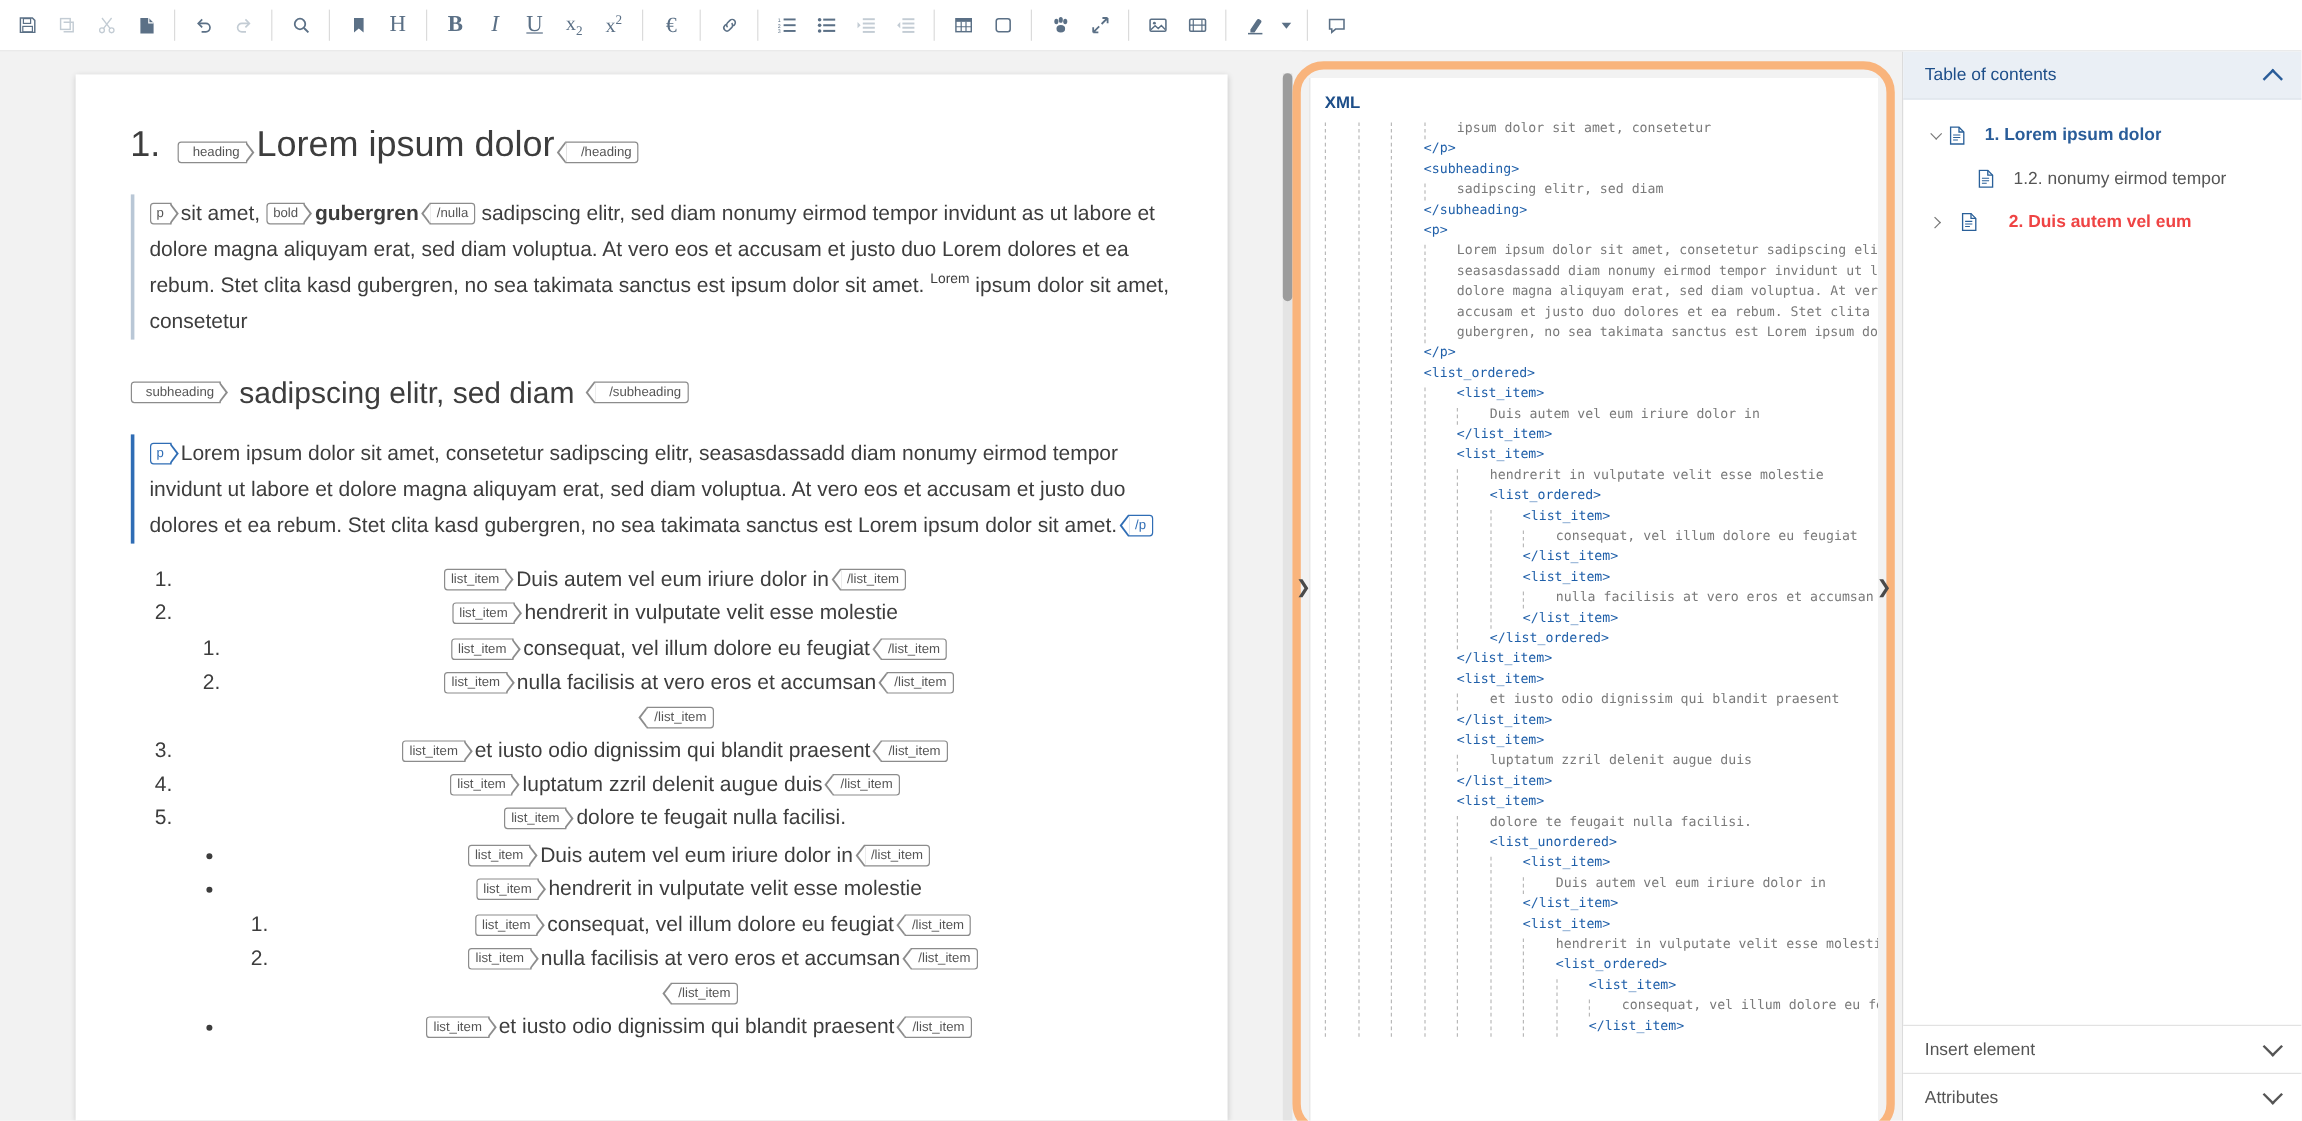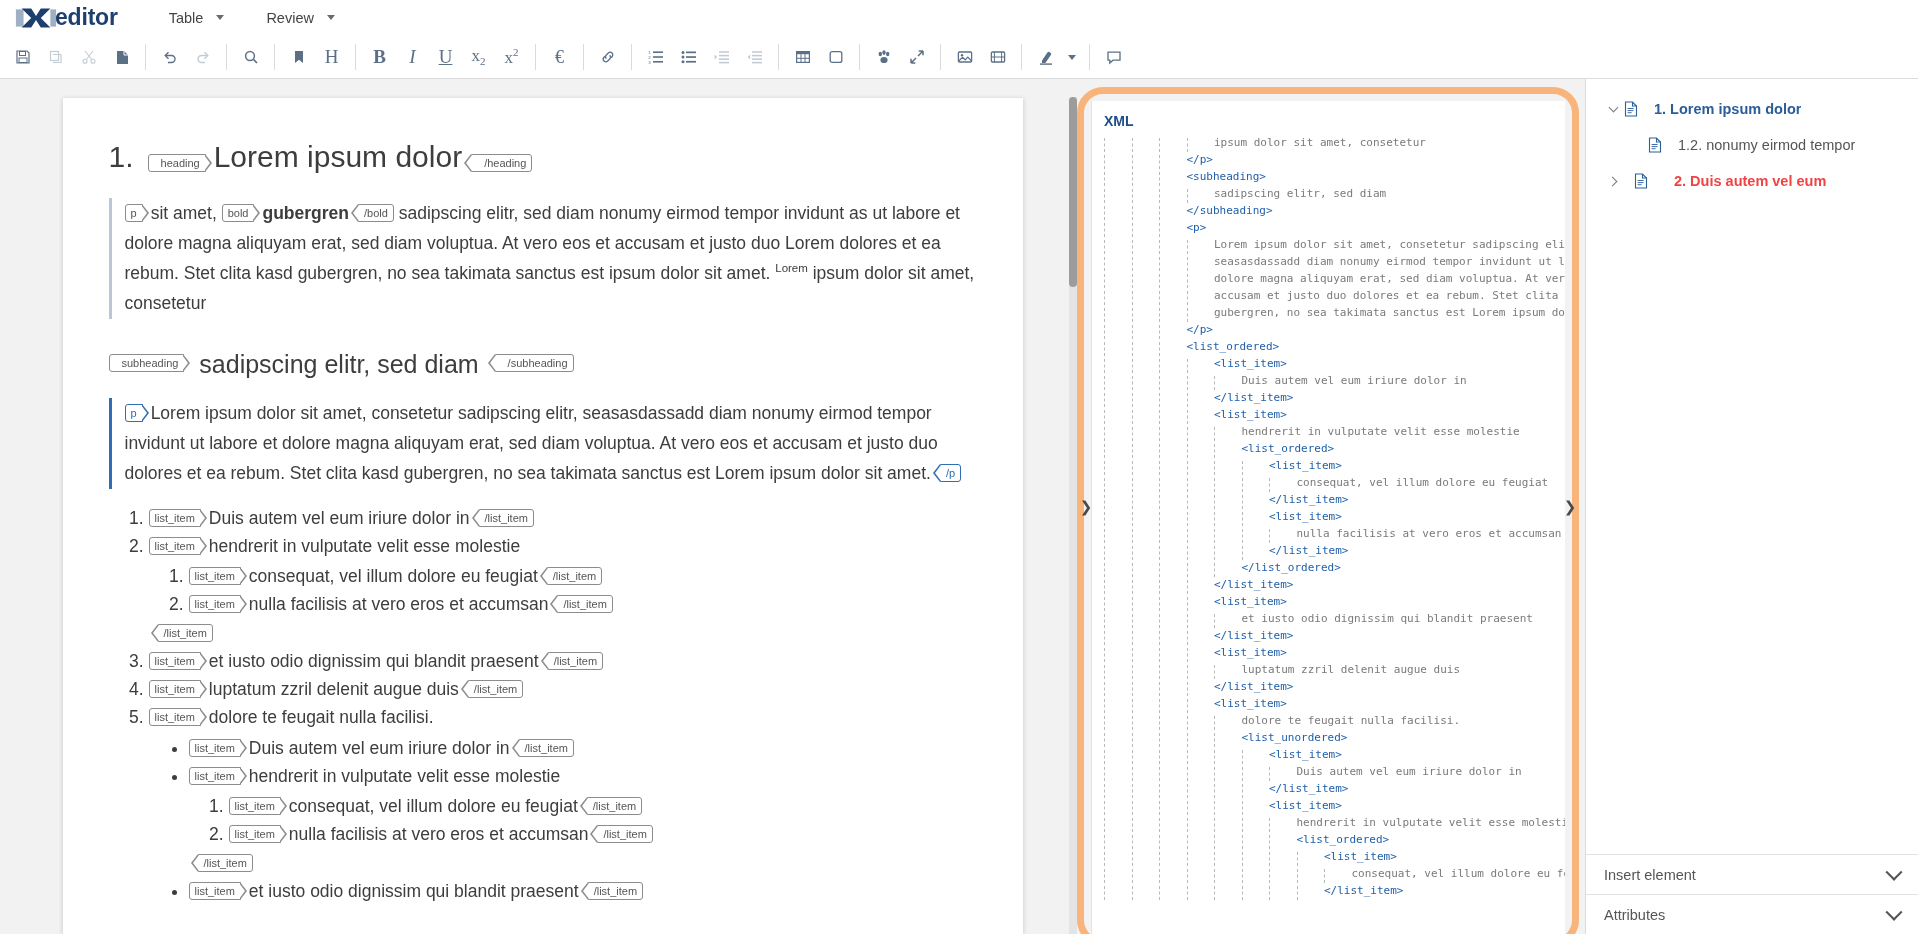--- a/index.html
+++ b/index.html
@@ -126,21 +126,21 @@
   .h2row { font-size: 25px; line-height: 1.25; color: #3d3d3d; margin: 30px 0 18px 0; }
   .h1row .tag, .h2row .tag { vertical-align: 6px; padding-left: 12px; }
 
   .para {
     border-left: 3px solid #b9c7d6; padding-left: 13px; margin: 0 0 16px 0;
     font-size: 17.5px; line-height: 1.73; color: #3d3d3d;
   }
   .para.selected { border-left-color: #2f6db5; }
   sup.small { font-size: 11.5px; vertical-align: super; }
 
-  ol.doclist, ul.doclist { margin: 4px 0 0 0; padding-left: 40px; }
+  ol.doclist, ul.doclist { margin: 4px 0 0 0; padding-left: 40px; text-align: center; }
   ol.doclist li, ul.doclist li { margin: 2px 0; line-height: 1.5; }
   ol.doclist { list-style: decimal; }
   ul.doclist { list-style: disc; }
   .closetag-line { margin-left: 0px; }
 
   
   .xml-outer { position: relative; flex: 0 0 500px; }
   .xml-highlight {
     position: absolute; left: -8px; top: 8px; right: 6px; bottom: -12px;
     border: 7px solid #f9b47c; border-radius: 26px;
@@ -201,38 +201,20 @@
   .status-item .caret { margin-left: 12px; }
   .status-right { margin-left: auto; display: flex; align-items: center; padding-right: 22px; }
   .bell { margin-right: 10px; color: #555; }
   .notif-count { font-size: 13.5px; color: #555; }
 </style>
 </head>
 <body>
 
 <div class="app">
 
-  <div class="menubar">
-    <div class="logo">
-      <svg class="logo-x" viewBox="0 0 46 26">
-        <path d="M2 4 L10 4 L10 22 L2 22 Z" fill="#9fb0c4"></path>
-        <path d="M38 4 L44 4 L44 22 L38 22 Z" fill="#9fb0c4"></path>
-        <path d="M8 3 L18 3 L23 11 L28 3 L38 3 L28 13 L38 23 L28 23 L23 15 L18 23 L8 23 L18 13 Z" fill="#1d3f6e"></path>
-      </svg>
-      <span class="logo-text">editor</span>
-    </div>
-    <div class="menu-item">
-      <span>Table</span>
-      <span class="caret"></span>
-    </div>
-    <div class="menu-item">
-      <span>Review</span>
-      <span class="caret"></span>
-    </div>
-  </div>
 
   <div class="toolbar" id="toolbar">
       <div class="tb-group">
         <div class="tb-btn">
           <svg width="16" height="16" viewBox="0 0 16 16">
             <path d="M2 2h10l2 2v10H2V2z" fill="none" stroke="currentColor" stroke-width="1.2"></path>
             <rect x="4.5" y="2.5" width="6" height="4" fill="none" stroke="currentColor" stroke-width="1"></rect>
             <rect x="4" y="9" width="8" height="4.5" fill="none" stroke="currentColor" stroke-width="1"></rect>
           </svg>
         </div>
@@ -442,21 +424,21 @@
 
         <div class="h1row">
           <span class="h1num">1.</span>
           <span class="tag open">heading</span>
           <span>Lorem ipsum dolor</span>
           <span class="tag close">/heading</span>
         </div>
 
         <div class="para">
           <span class="tag open">p</span><span>sit amet,</span>
-          <span class="tag open">bold</span><b>gubergren</b><span class="tag close">/bold</span>
+          <span class="tag open">bold</span><b>gubergren</b><span class="tag close">/nulla</span>
           <span>sadipscing elitr, sed diam nonumy eirmod tempor invidunt as ut  labore et dolore magna aliquyam erat, sed diam voluptua. At vero eos et accusam et justo duo Lorem dolores et ea rebum. Stet clita kasd gubergren, no sea takimata sanctus est  ipsum dolor sit amet.</span>
           <sup class="small">Lorem</sup>
           <span>ipsum dolor sit amet, consetetur</span>
         </div>
 
         <div class="h2row">
           <span class="tag open">subheading</span>
           <span>sadipscing elitr, sed diam</span>
           <span class="tag close">/subheading</span>
         </div>
@@ -492,20 +474,24 @@
       <div class="xml-pane">
         <div class="xml-title">XML</div>
         <div class="xml-code" id="xml-code"><div><span style="border-left:1px dashed #b9b9b9;display:inline-block;height:14px;vertical-align:-3px;">&nbsp;&nbsp;&nbsp;&nbsp;</span><span style="border-left:1px dashed #b9b9b9;display:inline-block;height:14px;vertical-align:-3px;">&nbsp;&nbsp;&nbsp;&nbsp;</span><span style="border-left:1px dashed #b9b9b9;display:inline-block;height:14px;vertical-align:-3px;">&nbsp;&nbsp;&nbsp;&nbsp;</span><span style="border-left:1px dashed #b9b9b9;display:inline-block;height:14px;vertical-align:-3px;">&nbsp;&nbsp;&nbsp;&nbsp;</span><span class="g">ipsum dolor sit amet, consetetur</span></div><div><span style="border-left:1px dashed #b9b9b9;display:inline-block;height:14px;vertical-align:-3px;">&nbsp;&nbsp;&nbsp;&nbsp;</span><span style="border-left:1px dashed #b9b9b9;display:inline-block;height:14px;vertical-align:-3px;">&nbsp;&nbsp;&nbsp;&nbsp;</span><span style="border-left:1px dashed #b9b9b9;display:inline-block;height:14px;vertical-align:-3px;">&nbsp;&nbsp;&nbsp;&nbsp;</span><span class="t">&lt;/p&gt;</span></div><div><span style="border-left:1px dashed #b9b9b9;display:inline-block;height:14px;vertical-align:-3px;">&nbsp;&nbsp;&nbsp;&nbsp;</span><span style="border-left:1px dashed #b9b9b9;display:inline-block;height:14px;vertical-align:-3px;">&nbsp;&nbsp;&nbsp;&nbsp;</span><span style="border-left:1px dashed #b9b9b9;display:inline-block;height:14px;vertical-align:-3px;">&nbsp;&nbsp;&nbsp;&nbsp;</span><span class="t">&lt;subheading&gt;</span></div><div><span style="border-left:1px dashed #b9b9b9;display:inline-block;height:14px;vertical-align:-3px;">&nbsp;&nbsp;&nbsp;&nbsp;</span><span style="border-left:1px dashed #b9b9b9;display:inline-block;height:14px;vertical-align:-3px;">&nbsp;&nbsp;&nbsp;&nbsp;</span><span style="border-left:1px dashed #b9b9b9;display:inline-block;height:14px;vertical-align:-3px;">&nbsp;&nbsp;&nbsp;&nbsp;</span><span style="border-left:1px dashed #b9b9b9;display:inline-block;height:14px;vertical-align:-3px;">&nbsp;&nbsp;&nbsp;&nbsp;</span><span class="g">sadipscing elitr, sed diam</span></div><div><span style="border-left:1px dashed #b9b9b9;display:inline-block;height:14px;vertical-align:-3px;">&nbsp;&nbsp;&nbsp;&nbsp;</span><span style="border-left:1px dashed #b9b9b9;display:inline-block;height:14px;vertical-align:-3px;">&nbsp;&nbsp;&nbsp;&nbsp;</span><span style="border-left:1px dashed #b9b9b9;display:inline-block;height:14px;vertical-align:-3px;">&nbsp;&nbsp;&nbsp;&nbsp;</span><span class="t">&lt;/subheading&gt;</span></div><div><span style="border-left:1px dashed #b9b9b9;display:inline-block;height:14px;vertical-align:-3px;">&nbsp;&nbsp;&nbsp;&nbsp;</span><span style="border-left:1px dashed #b9b9b9;display:inline-block;height:14px;vertical-align:-3px;">&nbsp;&nbsp;&nbsp;&nbsp;</span><span style="border-left:1px dashed #b9b9b9;display:inline-block;height:14px;vertical-align:-3px;">&nbsp;&nbsp;&nbsp;&nbsp;</span><span class="t">&lt;p&gt;</span></div><div><span style="border-left:1px dashed #b9b9b9;display:inline-block;height:14px;vertical-align:-3px;">&nbsp;&nbsp;&nbsp;&nbsp;</span><span style="border-left:1px dashed #b9b9b9;display:inline-block;height:14px;vertical-align:-3px;">&nbsp;&nbsp;&nbsp;&nbsp;</span><span style="border-left:1px dashed #b9b9b9;display:inline-block;height:14px;vertical-align:-3px;">&nbsp;&nbsp;&nbsp;&nbsp;</span><span style="border-left:1px dashed #b9b9b9;display:inline-block;height:14px;vertical-align:-3px;">&nbsp;&nbsp;&nbsp;&nbsp;</span><span class="g">Lorem ipsum dolor sit amet, consetetur sadipscing elitr,</span></div><div><span style="border-left:1px dashed #b9b9b9;display:inline-block;height:14px;vertical-align:-3px;">&nbsp;&nbsp;&nbsp;&nbsp;</span><span style="border-left:1px dashed #b9b9b9;display:inline-block;height:14px;vertical-align:-3px;">&nbsp;&nbsp;&nbsp;&nbsp;</span><span style="border-left:1px dashed #b9b9b9;display:inline-block;height:14px;vertical-align:-3px;">&nbsp;&nbsp;&nbsp;&nbsp;</span><span style="border-left:1px dashed #b9b9b9;display:inline-block;height:14px;vertical-align:-3px;">&nbsp;&nbsp;&nbsp;&nbsp;</span><span class="g">seasasdassadd diam nonumy eirmod tempor invidunt ut labore et</span></div><div><span style="border-left:1px dashed #b9b9b9;display:inline-block;height:14px;vertical-align:-3px;">&nbsp;&nbsp;&nbsp;&nbsp;</span><span style="border-left:1px dashed #b9b9b9;display:inline-block;height:14px;vertical-align:-3px;">&nbsp;&nbsp;&nbsp;&nbsp;</span><span style="border-left:1px dashed #b9b9b9;display:inline-block;height:14px;vertical-align:-3px;">&nbsp;&nbsp;&nbsp;&nbsp;</span><span style="border-left:1px dashed #b9b9b9;display:inline-block;height:14px;vertical-align:-3px;">&nbsp;&nbsp;&nbsp;&nbsp;</span><span class="g">dolore magna aliquyam erat, sed diam voluptua. At vero eos et</span></div><div><span style="border-left:1px dashed #b9b9b9;display:inline-block;height:14px;vertical-align:-3px;">&nbsp;&nbsp;&nbsp;&nbsp;</span><span style="border-left:1px dashed #b9b9b9;display:inline-block;height:14px;vertical-align:-3px;">&nbsp;&nbsp;&nbsp;&nbsp;</span><span style="border-left:1px dashed #b9b9b9;display:inline-block;height:14px;vertical-align:-3px;">&nbsp;&nbsp;&nbsp;&nbsp;</span><span style="border-left:1px dashed #b9b9b9;display:inline-block;height:14px;vertical-align:-3px;">&nbsp;&nbsp;&nbsp;&nbsp;</span><span class="g">accusam et justo duo dolores et ea rebum. Stet clita kasd</span></div><div><span style="border-left:1px dashed #b9b9b9;display:inline-block;height:14px;vertical-align:-3px;">&nbsp;&nbsp;&nbsp;&nbsp;</span><span style="border-left:1px dashed #b9b9b9;display:inline-block;height:14px;vertical-align:-3px;">&nbsp;&nbsp;&nbsp;&nbsp;</span><span style="border-left:1px dashed #b9b9b9;display:inline-block;height:14px;vertical-align:-3px;">&nbsp;&nbsp;&nbsp;&nbsp;</span><span style="border-left:1px dashed #b9b9b9;display:inline-block;height:14px;vertical-align:-3px;">&nbsp;&nbsp;&nbsp;&nbsp;</span><span class="g">gubergren, no sea takimata sanctus est Lorem ipsum dolor sit amet.</span></div><div><span style="border-left:1px dashed #b9b9b9;display:inline-block;height:14px;vertical-align:-3px;">&nbsp;&nbsp;&nbsp;&nbsp;</span><span style="border-left:1px dashed #b9b9b9;display:inline-block;height:14px;vertical-align:-3px;">&nbsp;&nbsp;&nbsp;&nbsp;</span><span style="border-left:1px dashed #b9b9b9;display:inline-block;height:14px;vertical-align:-3px;">&nbsp;&nbsp;&nbsp;&nbsp;</span><span class="t">&lt;/p&gt;</span></div><div><span style="border-left:1px dashed #b9b9b9;display:inline-block;height:14px;vertical-align:-3px;">&nbsp;&nbsp;&nbsp;&nbsp;</span><span style="border-left:1px dashed #b9b9b9;display:inline-block;height:14px;vertical-align:-3px;">&nbsp;&nbsp;&nbsp;&nbsp;</span><span style="border-left:1px dashed #b9b9b9;display:inline-block;height:14px;vertical-align:-3px;">&nbsp;&nbsp;&nbsp;&nbsp;</span><span class="t">&lt;list_ordered&gt;</span></div><div><span style="border-left:1px dashed #b9b9b9;display:inline-block;height:14px;vertical-align:-3px;">&nbsp;&nbsp;&nbsp;&nbsp;</span><span style="border-left:1px dashed #b9b9b9;display:inline-block;height:14px;vertical-align:-3px;">&nbsp;&nbsp;&nbsp;&nbsp;</span><span style="border-left:1px dashed #b9b9b9;display:inline-block;height:14px;vertical-align:-3px;">&nbsp;&nbsp;&nbsp;&nbsp;</span><span style="border-left:1px dashed #b9b9b9;display:inline-block;height:14px;vertical-align:-3px;">&nbsp;&nbsp;&nbsp;&nbsp;</span><span class="t">&lt;list_item&gt;</span></div><div><span style="border-left:1px dashed #b9b9b9;display:inline-block;height:14px;vertical-align:-3px;">&nbsp;&nbsp;&nbsp;&nbsp;</span><span style="border-left:1px dashed #b9b9b9;display:inline-block;height:14px;vertical-align:-3px;">&nbsp;&nbsp;&nbsp;&nbsp;</span><span style="border-left:1px dashed #b9b9b9;display:inline-block;height:14px;vertical-align:-3px;">&nbsp;&nbsp;&nbsp;&nbsp;</span><span style="border-left:1px dashed #b9b9b9;display:inline-block;height:14px;vertical-align:-3px;">&nbsp;&nbsp;&nbsp;&nbsp;</span><span style="border-left:1px dashed #b9b9b9;display:inline-block;height:14px;vertical-align:-3px;">&nbsp;&nbsp;&nbsp;&nbsp;</span><span class="g">Duis autem vel eum iriure dolor in</span></div><div><span style="border-left:1px dashed #b9b9b9;display:inline-block;height:14px;vertical-align:-3px;">&nbsp;&nbsp;&nbsp;&nbsp;</span><span style="border-left:1px dashed #b9b9b9;display:inline-block;height:14px;vertical-align:-3px;">&nbsp;&nbsp;&nbsp;&nbsp;</span><span style="border-left:1px dashed #b9b9b9;display:inline-block;height:14px;vertical-align:-3px;">&nbsp;&nbsp;&nbsp;&nbsp;</span><span style="border-left:1px dashed #b9b9b9;display:inline-block;height:14px;vertical-align:-3px;">&nbsp;&nbsp;&nbsp;&nbsp;</span><span class="t">&lt;/list_item&gt;</span></div><div><span style="border-left:1px dashed #b9b9b9;display:inline-block;height:14px;vertical-align:-3px;">&nbsp;&nbsp;&nbsp;&nbsp;</span><span style="border-left:1px dashed #b9b9b9;display:inline-block;height:14px;vertical-align:-3px;">&nbsp;&nbsp;&nbsp;&nbsp;</span><span style="border-left:1px dashed #b9b9b9;display:inline-block;height:14px;vertical-align:-3px;">&nbsp;&nbsp;&nbsp;&nbsp;</span><span style="border-left:1px dashed #b9b9b9;display:inline-block;height:14px;vertical-align:-3px;">&nbsp;&nbsp;&nbsp;&nbsp;</span><span class="t">&lt;list_item&gt;</span></div><div><span style="border-left:1px dashed #b9b9b9;display:inline-block;height:14px;vertical-align:-3px;">&nbsp;&nbsp;&nbsp;&nbsp;</span><span style="border-left:1px dashed #b9b9b9;display:inline-block;height:14px;vertical-align:-3px;">&nbsp;&nbsp;&nbsp;&nbsp;</span><span style="border-left:1px dashed #b9b9b9;display:inline-block;height:14px;vertical-align:-3px;">&nbsp;&nbsp;&nbsp;&nbsp;</span><span style="border-left:1px dashed #b9b9b9;display:inline-block;height:14px;vertical-align:-3px;">&nbsp;&nbsp;&nbsp;&nbsp;</span><span style="border-left:1px dashed #b9b9b9;display:inline-block;height:14px;vertical-align:-3px;">&nbsp;&nbsp;&nbsp;&nbsp;</span><span class="g">hendrerit in vulputate velit esse molestie</span></div><div><span style="border-left:1px dashed #b9b9b9;display:inline-block;height:14px;vertical-align:-3px;">&nbsp;&nbsp;&nbsp;&nbsp;</span><span style="border-left:1px dashed #b9b9b9;display:inline-block;height:14px;vertical-align:-3px;">&nbsp;&nbsp;&nbsp;&nbsp;</span><span style="border-left:1px dashed #b9b9b9;display:inline-block;height:14px;vertical-align:-3px;">&nbsp;&nbsp;&nbsp;&nbsp;</span><span style="border-left:1px dashed #b9b9b9;display:inline-block;height:14px;vertical-align:-3px;">&nbsp;&nbsp;&nbsp;&nbsp;</span><span style="border-left:1px dashed #b9b9b9;display:inline-block;height:14px;vertical-align:-3px;">&nbsp;&nbsp;&nbsp;&nbsp;</span><span class="t">&lt;list_ordered&gt;</span></div><div><span style="border-left:1px dashed #b9b9b9;display:inline-block;height:14px;vertical-align:-3px;">&nbsp;&nbsp;&nbsp;&nbsp;</span><span style="border-left:1px dashed #b9b9b9;display:inline-block;height:14px;vertical-align:-3px;">&nbsp;&nbsp;&nbsp;&nbsp;</span><span style="border-left:1px dashed #b9b9b9;display:inline-block;height:14px;vertical-align:-3px;">&nbsp;&nbsp;&nbsp;&nbsp;</span><span style="border-left:1px dashed #b9b9b9;display:inline-block;height:14px;vertical-align:-3px;">&nbsp;&nbsp;&nbsp;&nbsp;</span><span style="border-left:1px dashed #b9b9b9;display:inline-block;height:14px;vertical-align:-3px;">&nbsp;&nbsp;&nbsp;&nbsp;</span><span style="border-left:1px dashed #b9b9b9;display:inline-block;height:14px;vertical-align:-3px;">&nbsp;&nbsp;&nbsp;&nbsp;</span><span class="t">&lt;list_item&gt;</span></div><div><span style="border-left:1px dashed #b9b9b9;display:inline-block;height:14px;vertical-align:-3px;">&nbsp;&nbsp;&nbsp;&nbsp;</span><span style="border-left:1px dashed #b9b9b9;display:inline-block;height:14px;vertical-align:-3px;">&nbsp;&nbsp;&nbsp;&nbsp;</span><span style="border-left:1px dashed #b9b9b9;display:inline-block;height:14px;vertical-align:-3px;">&nbsp;&nbsp;&nbsp;&nbsp;</span><span style="border-left:1px dashed #b9b9b9;display:inline-block;height:14px;vertical-align:-3px;">&nbsp;&nbsp;&nbsp;&nbsp;</span><span style="border-left:1px dashed #b9b9b9;display:inline-block;height:14px;vertical-align:-3px;">&nbsp;&nbsp;&nbsp;&nbsp;</span><span style="border-left:1px dashed #b9b9b9;display:inline-block;height:14px;vertical-align:-3px;">&nbsp;&nbsp;&nbsp;&nbsp;</span><span style="border-left:1px dashed #b9b9b9;display:inline-block;height:14px;vertical-align:-3px;">&nbsp;&nbsp;&nbsp;&nbsp;</span><span class="g">consequat, vel illum dolore eu feugiat</span></div><div><span style="border-left:1px dashed #b9b9b9;display:inline-block;height:14px;vertical-align:-3px;">&nbsp;&nbsp;&nbsp;&nbsp;</span><span style="border-left:1px dashed #b9b9b9;display:inline-block;height:14px;vertical-align:-3px;">&nbsp;&nbsp;&nbsp;&nbsp;</span><span style="border-left:1px dashed #b9b9b9;display:inline-block;height:14px;vertical-align:-3px;">&nbsp;&nbsp;&nbsp;&nbsp;</span><span style="border-left:1px dashed #b9b9b9;display:inline-block;height:14px;vertical-align:-3px;">&nbsp;&nbsp;&nbsp;&nbsp;</span><span style="border-left:1px dashed #b9b9b9;display:inline-block;height:14px;vertical-align:-3px;">&nbsp;&nbsp;&nbsp;&nbsp;</span><span style="border-left:1px dashed #b9b9b9;display:inline-block;height:14px;vertical-align:-3px;">&nbsp;&nbsp;&nbsp;&nbsp;</span><span class="t">&lt;/list_item&gt;</span></div><div><span style="border-left:1px dashed #b9b9b9;display:inline-block;height:14px;vertical-align:-3px;">&nbsp;&nbsp;&nbsp;&nbsp;</span><span style="border-left:1px dashed #b9b9b9;display:inline-block;height:14px;vertical-align:-3px;">&nbsp;&nbsp;&nbsp;&nbsp;</span><span style="border-left:1px dashed #b9b9b9;display:inline-block;height:14px;vertical-align:-3px;">&nbsp;&nbsp;&nbsp;&nbsp;</span><span style="border-left:1px dashed #b9b9b9;display:inline-block;height:14px;vertical-align:-3px;">&nbsp;&nbsp;&nbsp;&nbsp;</span><span style="border-left:1px dashed #b9b9b9;display:inline-block;height:14px;vertical-align:-3px;">&nbsp;&nbsp;&nbsp;&nbsp;</span><span style="border-left:1px dashed #b9b9b9;display:inline-block;height:14px;vertical-align:-3px;">&nbsp;&nbsp;&nbsp;&nbsp;</span><span class="t">&lt;list_item&gt;</span></div><div><span style="border-left:1px dashed #b9b9b9;display:inline-block;height:14px;vertical-align:-3px;">&nbsp;&nbsp;&nbsp;&nbsp;</span><span style="border-left:1px dashed #b9b9b9;display:inline-block;height:14px;vertical-align:-3px;">&nbsp;&nbsp;&nbsp;&nbsp;</span><span style="border-left:1px dashed #b9b9b9;display:inline-block;height:14px;vertical-align:-3px;">&nbsp;&nbsp;&nbsp;&nbsp;</span><span style="border-left:1px dashed #b9b9b9;display:inline-block;height:14px;vertical-align:-3px;">&nbsp;&nbsp;&nbsp;&nbsp;</span><span style="border-left:1px dashed #b9b9b9;display:inline-block;height:14px;vertical-align:-3px;">&nbsp;&nbsp;&nbsp;&nbsp;</span><span style="border-left:1px dashed #b9b9b9;display:inline-block;height:14px;vertical-align:-3px;">&nbsp;&nbsp;&nbsp;&nbsp;</span><span style="border-left:1px dashed #b9b9b9;display:inline-block;height:14px;vertical-align:-3px;">&nbsp;&nbsp;&nbsp;&nbsp;</span><span class="g">nulla facilisis at vero eros et accumsan</span></div><div><span style="border-left:1px dashed #b9b9b9;display:inline-block;height:14px;vertical-align:-3px;">&nbsp;&nbsp;&nbsp;&nbsp;</span><span style="border-left:1px dashed #b9b9b9;display:inline-block;height:14px;vertical-align:-3px;">&nbsp;&nbsp;&nbsp;&nbsp;</span><span style="border-left:1px dashed #b9b9b9;display:inline-block;height:14px;vertical-align:-3px;">&nbsp;&nbsp;&nbsp;&nbsp;</span><span style="border-left:1px dashed #b9b9b9;display:inline-block;height:14px;vertical-align:-3px;">&nbsp;&nbsp;&nbsp;&nbsp;</span><span style="border-left:1px dashed #b9b9b9;display:inline-block;height:14px;vertical-align:-3px;">&nbsp;&nbsp;&nbsp;&nbsp;</span><span style="border-left:1px dashed #b9b9b9;display:inline-block;height:14px;vertical-align:-3px;">&nbsp;&nbsp;&nbsp;&nbsp;</span><span class="t">&lt;/list_item&gt;</span></div><div><span style="border-left:1px dashed #b9b9b9;display:inline-block;height:14px;vertical-align:-3px;">&nbsp;&nbsp;&nbsp;&nbsp;</span><span style="border-left:1px dashed #b9b9b9;display:inline-block;height:14px;vertical-align:-3px;">&nbsp;&nbsp;&nbsp;&nbsp;</span><span style="border-left:1px dashed #b9b9b9;display:inline-block;height:14px;vertical-align:-3px;">&nbsp;&nbsp;&nbsp;&nbsp;</span><span style="border-left:1px dashed #b9b9b9;display:inline-block;height:14px;vertical-align:-3px;">&nbsp;&nbsp;&nbsp;&nbsp;</span><span style="border-left:1px dashed #b9b9b9;display:inline-block;height:14px;vertical-align:-3px;">&nbsp;&nbsp;&nbsp;&nbsp;</span><span class="t">&lt;/list_ordered&gt;</span></div><div><span style="border-left:1px dashed #b9b9b9;display:inline-block;height:14px;vertical-align:-3px;">&nbsp;&nbsp;&nbsp;&nbsp;</span><span style="border-left:1px dashed #b9b9b9;display:inline-block;height:14px;vertical-align:-3px;">&nbsp;&nbsp;&nbsp;&nbsp;</span><span style="border-left:1px dashed #b9b9b9;display:inline-block;height:14px;vertical-align:-3px;">&nbsp;&nbsp;&nbsp;&nbsp;</span><span style="border-left:1px dashed #b9b9b9;display:inline-block;height:14px;vertical-align:-3px;">&nbsp;&nbsp;&nbsp;&nbsp;</span><span class="t">&lt;/list_item&gt;</span></div><div><span style="border-left:1px dashed #b9b9b9;display:inline-block;height:14px;vertical-align:-3px;">&nbsp;&nbsp;&nbsp;&nbsp;</span><span style="border-left:1px dashed #b9b9b9;display:inline-block;height:14px;vertical-align:-3px;">&nbsp;&nbsp;&nbsp;&nbsp;</span><span style="border-left:1px dashed #b9b9b9;display:inline-block;height:14px;vertical-align:-3px;">&nbsp;&nbsp;&nbsp;&nbsp;</span><span style="border-left:1px dashed #b9b9b9;display:inline-block;height:14px;vertical-align:-3px;">&nbsp;&nbsp;&nbsp;&nbsp;</span><span class="t">&lt;list_item&gt;</span></div><div><span style="border-left:1px dashed #b9b9b9;display:inline-block;height:14px;vertical-align:-3px;">&nbsp;&nbsp;&nbsp;&nbsp;</span><span style="border-left:1px dashed #b9b9b9;display:inline-block;height:14px;vertical-align:-3px;">&nbsp;&nbsp;&nbsp;&nbsp;</span><span style="border-left:1px dashed #b9b9b9;display:inline-block;height:14px;vertical-align:-3px;">&nbsp;&nbsp;&nbsp;&nbsp;</span><span style="border-left:1px dashed #b9b9b9;display:inline-block;height:14px;vertical-align:-3px;">&nbsp;&nbsp;&nbsp;&nbsp;</span><span style="border-left:1px dashed #b9b9b9;display:inline-block;height:14px;vertical-align:-3px;">&nbsp;&nbsp;&nbsp;&nbsp;</span><span class="g">et iusto odio dignissim qui blandit praesent</span></div><div><span style="border-left:1px dashed #b9b9b9;display:inline-block;height:14px;vertical-align:-3px;">&nbsp;&nbsp;&nbsp;&nbsp;</span><span style="border-left:1px dashed #b9b9b9;display:inline-block;height:14px;vertical-align:-3px;">&nbsp;&nbsp;&nbsp;&nbsp;</span><span style="border-left:1px dashed #b9b9b9;display:inline-block;height:14px;vertical-align:-3px;">&nbsp;&nbsp;&nbsp;&nbsp;</span><span style="border-left:1px dashed #b9b9b9;display:inline-block;height:14px;vertical-align:-3px;">&nbsp;&nbsp;&nbsp;&nbsp;</span><span class="t">&lt;/list_item&gt;</span></div><div><span style="border-left:1px dashed #b9b9b9;display:inline-block;height:14px;vertical-align:-3px;">&nbsp;&nbsp;&nbsp;&nbsp;</span><span style="border-left:1px dashed #b9b9b9;display:inline-block;height:14px;vertical-align:-3px;">&nbsp;&nbsp;&nbsp;&nbsp;</span><span style="border-left:1px dashed #b9b9b9;display:inline-block;height:14px;vertical-align:-3px;">&nbsp;&nbsp;&nbsp;&nbsp;</span><span style="border-left:1px dashed #b9b9b9;display:inline-block;height:14px;vertical-align:-3px;">&nbsp;&nbsp;&nbsp;&nbsp;</span><span class="t">&lt;list_item&gt;</span></div><div><span style="border-left:1px dashed #b9b9b9;display:inline-block;height:14px;vertical-align:-3px;">&nbsp;&nbsp;&nbsp;&nbsp;</span><span style="border-left:1px dashed #b9b9b9;display:inline-block;height:14px;vertical-align:-3px;">&nbsp;&nbsp;&nbsp;&nbsp;</span><span style="border-left:1px dashed #b9b9b9;display:inline-block;height:14px;vertical-align:-3px;">&nbsp;&nbsp;&nbsp;&nbsp;</span><span style="border-left:1px dashed #b9b9b9;display:inline-block;height:14px;vertical-align:-3px;">&nbsp;&nbsp;&nbsp;&nbsp;</span><span style="border-left:1px dashed #b9b9b9;display:inline-block;height:14px;vertical-align:-3px;">&nbsp;&nbsp;&nbsp;&nbsp;</span><span class="g">luptatum zzril delenit augue duis</span></div><div><span style="border-left:1px dashed #b9b9b9;display:inline-block;height:14px;vertical-align:-3px;">&nbsp;&nbsp;&nbsp;&nbsp;</span><span style="border-left:1px dashed #b9b9b9;display:inline-block;height:14px;vertical-align:-3px;">&nbsp;&nbsp;&nbsp;&nbsp;</span><span style="border-left:1px dashed #b9b9b9;display:inline-block;height:14px;vertical-align:-3px;">&nbsp;&nbsp;&nbsp;&nbsp;</span><span style="border-left:1px dashed #b9b9b9;display:inline-block;height:14px;vertical-align:-3px;">&nbsp;&nbsp;&nbsp;&nbsp;</span><span class="t">&lt;/list_item&gt;</span></div><div><span style="border-left:1px dashed #b9b9b9;display:inline-block;height:14px;vertical-align:-3px;">&nbsp;&nbsp;&nbsp;&nbsp;</span><span style="border-left:1px dashed #b9b9b9;display:inline-block;height:14px;vertical-align:-3px;">&nbsp;&nbsp;&nbsp;&nbsp;</span><span style="border-left:1px dashed #b9b9b9;display:inline-block;height:14px;vertical-align:-3px;">&nbsp;&nbsp;&nbsp;&nbsp;</span><span style="border-left:1px dashed #b9b9b9;display:inline-block;height:14px;vertical-align:-3px;">&nbsp;&nbsp;&nbsp;&nbsp;</span><span class="t">&lt;list_item&gt;</span></div><div><span style="border-left:1px dashed #b9b9b9;display:inline-block;height:14px;vertical-align:-3px;">&nbsp;&nbsp;&nbsp;&nbsp;</span><span style="border-left:1px dashed #b9b9b9;display:inline-block;height:14px;vertical-align:-3px;">&nbsp;&nbsp;&nbsp;&nbsp;</span><span style="border-left:1px dashed #b9b9b9;display:inline-block;height:14px;vertical-align:-3px;">&nbsp;&nbsp;&nbsp;&nbsp;</span><span style="border-left:1px dashed #b9b9b9;display:inline-block;height:14px;vertical-align:-3px;">&nbsp;&nbsp;&nbsp;&nbsp;</span><span style="border-left:1px dashed #b9b9b9;display:inline-block;height:14px;vertical-align:-3px;">&nbsp;&nbsp;&nbsp;&nbsp;</span><span class="g">dolore te feugait nulla facilisi.</span></div><div><span style="border-left:1px dashed #b9b9b9;display:inline-block;height:14px;vertical-align:-3px;">&nbsp;&nbsp;&nbsp;&nbsp;</span><span style="border-left:1px dashed #b9b9b9;display:inline-block;height:14px;vertical-align:-3px;">&nbsp;&nbsp;&nbsp;&nbsp;</span><span style="border-left:1px dashed #b9b9b9;display:inline-block;height:14px;vertical-align:-3px;">&nbsp;&nbsp;&nbsp;&nbsp;</span><span style="border-left:1px dashed #b9b9b9;display:inline-block;height:14px;vertical-align:-3px;">&nbsp;&nbsp;&nbsp;&nbsp;</span><span style="border-left:1px dashed #b9b9b9;display:inline-block;height:14px;vertical-align:-3px;">&nbsp;&nbsp;&nbsp;&nbsp;</span><span class="t">&lt;list_unordered&gt;</span></div><div><span style="border-left:1px dashed #b9b9b9;display:inline-block;height:14px;vertical-align:-3px;">&nbsp;&nbsp;&nbsp;&nbsp;</span><span style="border-left:1px dashed #b9b9b9;display:inline-block;height:14px;vertical-align:-3px;">&nbsp;&nbsp;&nbsp;&nbsp;</span><span style="border-left:1px dashed #b9b9b9;display:inline-block;height:14px;vertical-align:-3px;">&nbsp;&nbsp;&nbsp;&nbsp;</span><span style="border-left:1px dashed #b9b9b9;display:inline-block;height:14px;vertical-align:-3px;">&nbsp;&nbsp;&nbsp;&nbsp;</span><span style="border-left:1px dashed #b9b9b9;display:inline-block;height:14px;vertical-align:-3px;">&nbsp;&nbsp;&nbsp;&nbsp;</span><span style="border-left:1px dashed #b9b9b9;display:inline-block;height:14px;vertical-align:-3px;">&nbsp;&nbsp;&nbsp;&nbsp;</span><span class="t">&lt;list_item&gt;</span></div><div><span style="border-left:1px dashed #b9b9b9;display:inline-block;height:14px;vertical-align:-3px;">&nbsp;&nbsp;&nbsp;&nbsp;</span><span style="border-left:1px dashed #b9b9b9;display:inline-block;height:14px;vertical-align:-3px;">&nbsp;&nbsp;&nbsp;&nbsp;</span><span style="border-left:1px dashed #b9b9b9;display:inline-block;height:14px;vertical-align:-3px;">&nbsp;&nbsp;&nbsp;&nbsp;</span><span style="border-left:1px dashed #b9b9b9;display:inline-block;height:14px;vertical-align:-3px;">&nbsp;&nbsp;&nbsp;&nbsp;</span><span style="border-left:1px dashed #b9b9b9;display:inline-block;height:14px;vertical-align:-3px;">&nbsp;&nbsp;&nbsp;&nbsp;</span><span style="border-left:1px dashed #b9b9b9;display:inline-block;height:14px;vertical-align:-3px;">&nbsp;&nbsp;&nbsp;&nbsp;</span><span style="border-left:1px dashed #b9b9b9;display:inline-block;height:14px;vertical-align:-3px;">&nbsp;&nbsp;&nbsp;&nbsp;</span><span class="g">Duis autem vel eum iriure dolor in</span></div><div><span style="border-left:1px dashed #b9b9b9;display:inline-block;height:14px;vertical-align:-3px;">&nbsp;&nbsp;&nbsp;&nbsp;</span><span style="border-left:1px dashed #b9b9b9;display:inline-block;height:14px;vertical-align:-3px;">&nbsp;&nbsp;&nbsp;&nbsp;</span><span style="border-left:1px dashed #b9b9b9;display:inline-block;height:14px;vertical-align:-3px;">&nbsp;&nbsp;&nbsp;&nbsp;</span><span style="border-left:1px dashed #b9b9b9;display:inline-block;height:14px;vertical-align:-3px;">&nbsp;&nbsp;&nbsp;&nbsp;</span><span style="border-left:1px dashed #b9b9b9;display:inline-block;height:14px;vertical-align:-3px;">&nbsp;&nbsp;&nbsp;&nbsp;</span><span style="border-left:1px dashed #b9b9b9;display:inline-block;height:14px;vertical-align:-3px;">&nbsp;&nbsp;&nbsp;&nbsp;</span><span class="t">&lt;/list_item&gt;</span></div><div><span style="border-left:1px dashed #b9b9b9;display:inline-block;height:14px;vertical-align:-3px;">&nbsp;&nbsp;&nbsp;&nbsp;</span><span style="border-left:1px dashed #b9b9b9;display:inline-block;height:14px;vertical-align:-3px;">&nbsp;&nbsp;&nbsp;&nbsp;</span><span style="border-left:1px dashed #b9b9b9;display:inline-block;height:14px;vertical-align:-3px;">&nbsp;&nbsp;&nbsp;&nbsp;</span><span style="border-left:1px dashed #b9b9b9;display:inline-block;height:14px;vertical-align:-3px;">&nbsp;&nbsp;&nbsp;&nbsp;</span><span style="border-left:1px dashed #b9b9b9;display:inline-block;height:14px;vertical-align:-3px;">&nbsp;&nbsp;&nbsp;&nbsp;</span><span style="border-left:1px dashed #b9b9b9;display:inline-block;height:14px;vertical-align:-3px;">&nbsp;&nbsp;&nbsp;&nbsp;</span><span class="t">&lt;list_item&gt;</span></div><div><span style="border-left:1px dashed #b9b9b9;display:inline-block;height:14px;vertical-align:-3px;">&nbsp;&nbsp;&nbsp;&nbsp;</span><span style="border-left:1px dashed #b9b9b9;display:inline-block;height:14px;vertical-align:-3px;">&nbsp;&nbsp;&nbsp;&nbsp;</span><span style="border-left:1px dashed #b9b9b9;display:inline-block;height:14px;vertical-align:-3px;">&nbsp;&nbsp;&nbsp;&nbsp;</span><span style="border-left:1px dashed #b9b9b9;display:inline-block;height:14px;vertical-align:-3px;">&nbsp;&nbsp;&nbsp;&nbsp;</span><span style="border-left:1px dashed #b9b9b9;display:inline-block;height:14px;vertical-align:-3px;">&nbsp;&nbsp;&nbsp;&nbsp;</span><span style="border-left:1px dashed #b9b9b9;display:inline-block;height:14px;vertical-align:-3px;">&nbsp;&nbsp;&nbsp;&nbsp;</span><span style="border-left:1px dashed #b9b9b9;display:inline-block;height:14px;vertical-align:-3px;">&nbsp;&nbsp;&nbsp;&nbsp;</span><span class="g">hendrerit in vulputate velit esse molestie</span></div><div><span style="border-left:1px dashed #b9b9b9;display:inline-block;height:14px;vertical-align:-3px;">&nbsp;&nbsp;&nbsp;&nbsp;</span><span style="border-left:1px dashed #b9b9b9;display:inline-block;height:14px;vertical-align:-3px;">&nbsp;&nbsp;&nbsp;&nbsp;</span><span style="border-left:1px dashed #b9b9b9;display:inline-block;height:14px;vertical-align:-3px;">&nbsp;&nbsp;&nbsp;&nbsp;</span><span style="border-left:1px dashed #b9b9b9;display:inline-block;height:14px;vertical-align:-3px;">&nbsp;&nbsp;&nbsp;&nbsp;</span><span style="border-left:1px dashed #b9b9b9;display:inline-block;height:14px;vertical-align:-3px;">&nbsp;&nbsp;&nbsp;&nbsp;</span><span style="border-left:1px dashed #b9b9b9;display:inline-block;height:14px;vertical-align:-3px;">&nbsp;&nbsp;&nbsp;&nbsp;</span><span style="border-left:1px dashed #b9b9b9;display:inline-block;height:14px;vertical-align:-3px;">&nbsp;&nbsp;&nbsp;&nbsp;</span><span class="t">&lt;list_ordered&gt;</span></div><div><span style="border-left:1px dashed #b9b9b9;display:inline-block;height:14px;vertical-align:-3px;">&nbsp;&nbsp;&nbsp;&nbsp;</span><span style="border-left:1px dashed #b9b9b9;display:inline-block;height:14px;vertical-align:-3px;">&nbsp;&nbsp;&nbsp;&nbsp;</span><span style="border-left:1px dashed #b9b9b9;display:inline-block;height:14px;vertical-align:-3px;">&nbsp;&nbsp;&nbsp;&nbsp;</span><span style="border-left:1px dashed #b9b9b9;display:inline-block;height:14px;vertical-align:-3px;">&nbsp;&nbsp;&nbsp;&nbsp;</span><span style="border-left:1px dashed #b9b9b9;display:inline-block;height:14px;vertical-align:-3px;">&nbsp;&nbsp;&nbsp;&nbsp;</span><span style="border-left:1px dashed #b9b9b9;display:inline-block;height:14px;vertical-align:-3px;">&nbsp;&nbsp;&nbsp;&nbsp;</span><span style="border-left:1px dashed #b9b9b9;display:inline-block;height:14px;vertical-align:-3px;">&nbsp;&nbsp;&nbsp;&nbsp;</span><span style="border-left:1px dashed #b9b9b9;display:inline-block;height:14px;vertical-align:-3px;">&nbsp;&nbsp;&nbsp;&nbsp;</span><span class="t">&lt;list_item&gt;</span></div><div><span style="border-left:1px dashed #b9b9b9;display:inline-block;height:14px;vertical-align:-3px;">&nbsp;&nbsp;&nbsp;&nbsp;</span><span style="border-left:1px dashed #b9b9b9;display:inline-block;height:14px;vertical-align:-3px;">&nbsp;&nbsp;&nbsp;&nbsp;</span><span style="border-left:1px dashed #b9b9b9;display:inline-block;height:14px;vertical-align:-3px;">&nbsp;&nbsp;&nbsp;&nbsp;</span><span style="border-left:1px dashed #b9b9b9;display:inline-block;height:14px;vertical-align:-3px;">&nbsp;&nbsp;&nbsp;&nbsp;</span><span style="border-left:1px dashed #b9b9b9;display:inline-block;height:14px;vertical-align:-3px;">&nbsp;&nbsp;&nbsp;&nbsp;</span><span style="border-left:1px dashed #b9b9b9;display:inline-block;height:14px;vertical-align:-3px;">&nbsp;&nbsp;&nbsp;&nbsp;</span><span style="border-left:1px dashed #b9b9b9;display:inline-block;height:14px;vertical-align:-3px;">&nbsp;&nbsp;&nbsp;&nbsp;</span><span style="border-left:1px dashed #b9b9b9;display:inline-block;height:14px;vertical-align:-3px;">&nbsp;&nbsp;&nbsp;&nbsp;</span><span style="border-left:1px dashed #b9b9b9;display:inline-block;height:14px;vertical-align:-3px;">&nbsp;&nbsp;&nbsp;&nbsp;</span><span class="g">consequat, vel illum dolore eu feugiat</span></div><div><span style="border-left:1px dashed #b9b9b9;display:inline-block;height:14px;vertical-align:-3px;">&nbsp;&nbsp;&nbsp;&nbsp;</span><span style="border-left:1px dashed #b9b9b9;display:inline-block;height:14px;vertical-align:-3px;">&nbsp;&nbsp;&nbsp;&nbsp;</span><span style="border-left:1px dashed #b9b9b9;display:inline-block;height:14px;vertical-align:-3px;">&nbsp;&nbsp;&nbsp;&nbsp;</span><span style="border-left:1px dashed #b9b9b9;display:inline-block;height:14px;vertical-align:-3px;">&nbsp;&nbsp;&nbsp;&nbsp;</span><span style="border-left:1px dashed #b9b9b9;display:inline-block;height:14px;vertical-align:-3px;">&nbsp;&nbsp;&nbsp;&nbsp;</span><span style="border-left:1px dashed #b9b9b9;display:inline-block;height:14px;vertical-align:-3px;">&nbsp;&nbsp;&nbsp;&nbsp;</span><span style="border-left:1px dashed #b9b9b9;display:inline-block;height:14px;vertical-align:-3px;">&nbsp;&nbsp;&nbsp;&nbsp;</span><span style="border-left:1px dashed #b9b9b9;display:inline-block;height:14px;vertical-align:-3px;">&nbsp;&nbsp;&nbsp;&nbsp;</span><span class="t">&lt;/list_item&gt;</span></div><div></div></div>
       </div>
       <div class="xml-highlight"></div>
       <div class="collapse-handle handle-left">❯</div>
       <div class="collapse-handle handle-right">❯</div>
     </div>
 
     <div class="sidebar">
+      <div class="panel-head">
+        <span>Table of contents</span>
+        <span class="chev up"></span>
+      </div>
       <div class="toc-body" id="toc-body">
           <div class="toc-row lvl1">
             <span class="toc-arrow">
               <span style="display:inline-block;transform:rotate(45deg);width:7px;height:7px;border-right:1.6px solid #777;border-bottom:1.6px solid #777;margin-bottom:3px;"></span>
             </span>
             <span class="doc-icon">
               <svg width="14" height="16" viewBox="0 0 14 16">
                 <path d="M1.5 1h7l4 4v10h-11V1z" fill="#fff" stroke="#2a6099" stroke-width="1.1"></path>
                 <path d="M8.5 1v4h4" fill="none" stroke="#2a6099" stroke-width="1.1"></path>
                 <path d="M3.6 7.5h6M3.6 9.6h6M3.6 11.7h4" stroke="#2a6099" stroke-width="0.9"></path>

